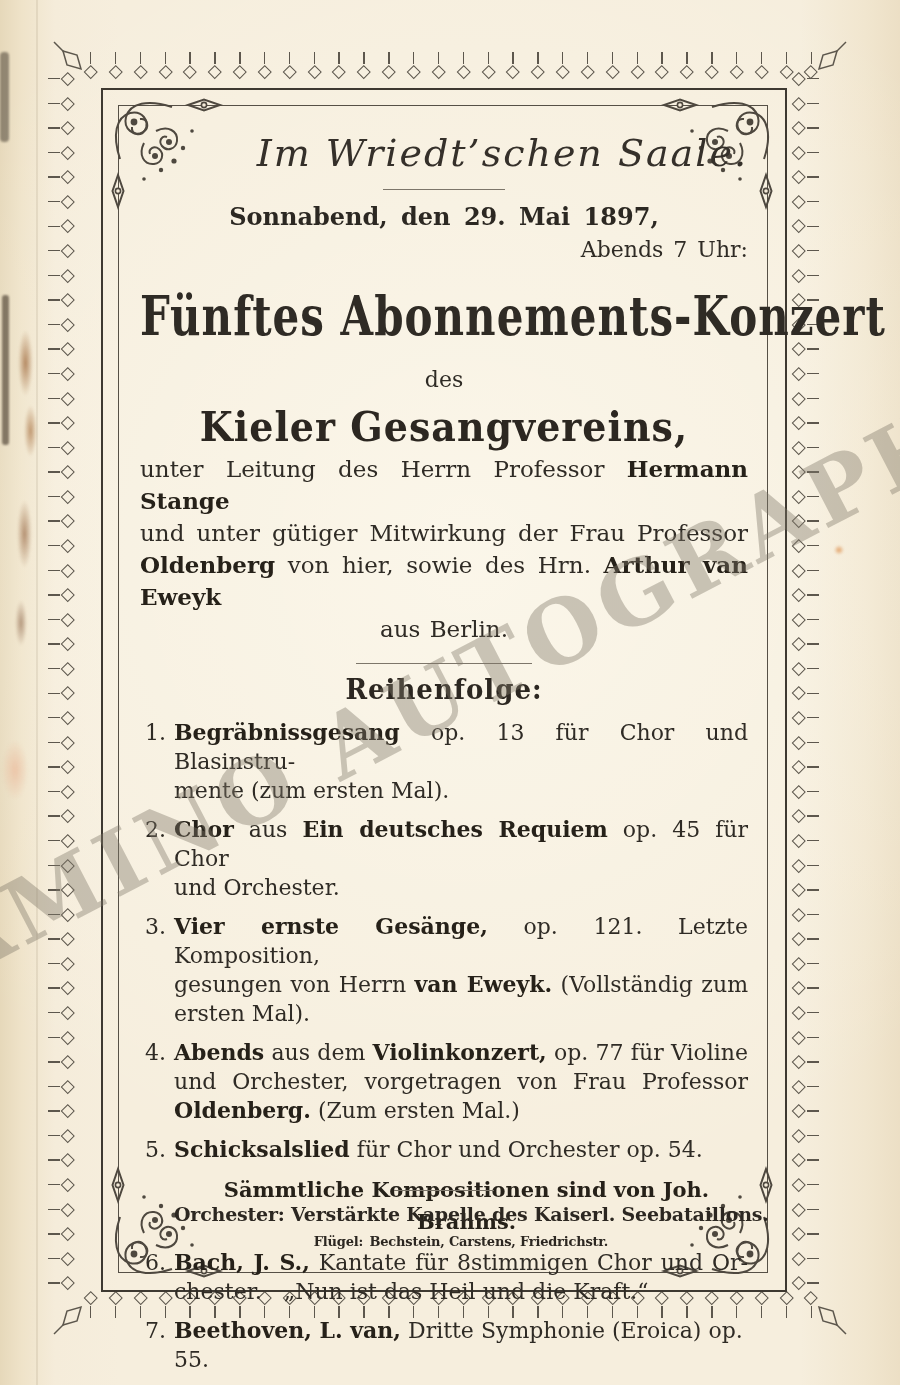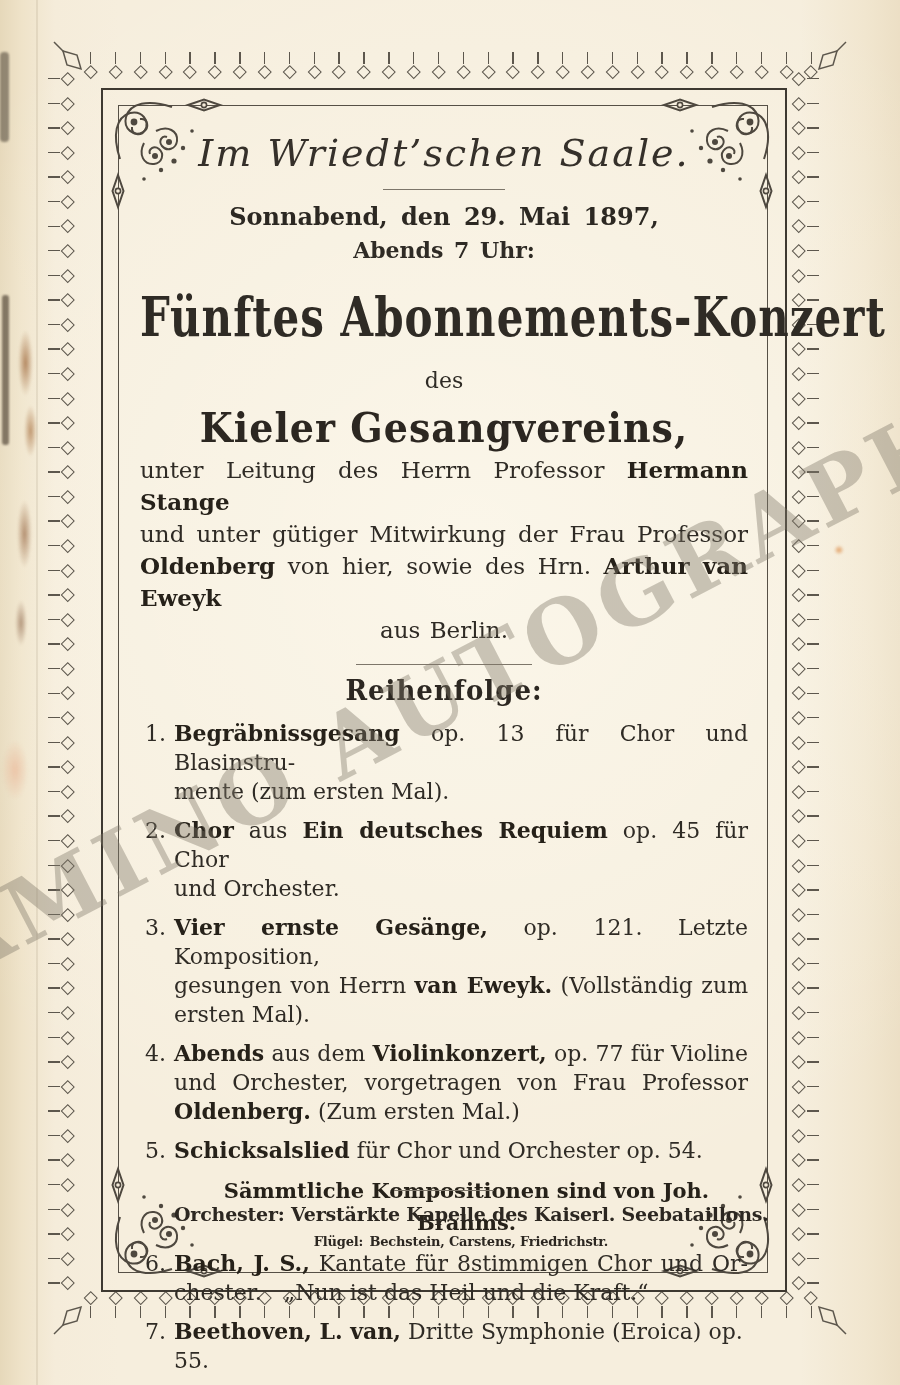--- a/index.html
+++ b/index.html
@@ -45,27 +45,27 @@
   
   .thick-rect{position:absolute;left:101px;top:88px;width:682px;height:1200px;border:2.4px solid #3e3931;z-index:1;}
   .thin-rect{position:absolute;left:118px;top:105px;width:648px;height:1166px;border:1px solid #565046;z-index:1;}
   .orn{position:absolute;width:175px;height:175px;z-index:2;}
   .orn.tl{left:104px;top:91px;}
   .orn.tr{left:605px;top:91px;transform:scaleX(-1);}
   .orn.bl{left:104px;top:1110px;transform:scaleY(-1);}
   .orn.br{left:605px;top:1110px;transform:scale(-1,-1);}
   
   .content{position:absolute;left:140px;top:105px;width:608px;height:1166px;z-index:3;}
-  .venue{margin-top:26px;text-align:center;font-style:italic;font-size:38px;letter-spacing:2px;color:#35302a;}
+  .venue{margin-top:26px;text-align:right;font-style:italic;font-size:38px;letter-spacing:2px;color:#35302a;}
   .divider{height:1px;background:#7d766a;margin:14px auto 12px auto;}
   .rule1{width:122px;}
   .rule2{width:176px;margin:18px auto 10px auto;}
   .rule3{width:100px;margin:0 auto 12px auto;}
   .date-line{text-align:center;font-weight:bold;font-size:24px;word-spacing:5px;color:#2c2822;}
-  .time-line{text-align:center;font-size:22px;margin-top:6px;word-spacing:3px;font-weight:bold;}
+  .time-line{text-align:right;font-size:22px;margin-top:6px;word-spacing:3px;}
   .concert-title{margin-top:30px;text-align:center;font-size:42px;font-weight:bold;letter-spacing:1px;white-space:nowrap;transform:scaleY(1.28);transform-origin:center;color:#2b2username721;}
   .connector{margin-top:26px;text-align:center;font-size:22px;}
   .organization{margin-top:12px;text-align:center;font-size:38px;font-weight:bold;letter-spacing:1px;transform:scaleY(1.08);color:#2c2721;}
   .intro{margin-top:4px;font-size:23px;line-height:32px;word-spacing:2px;}
   .tline{text-align:left;}
   .tline.just{text-align:justify;text-align-last:justify;}
   .tline.center{text-align:center;}
   .program-heading{text-align:center;font-size:26px;font-weight:bold;letter-spacing:1px;transform:scaleY(1.1);color:#2c2721;}
   .program-list{margin-top:14px;font-size:22px;line-height:29px;}
   .program-item{display:flex;margin-bottom:10px;}

